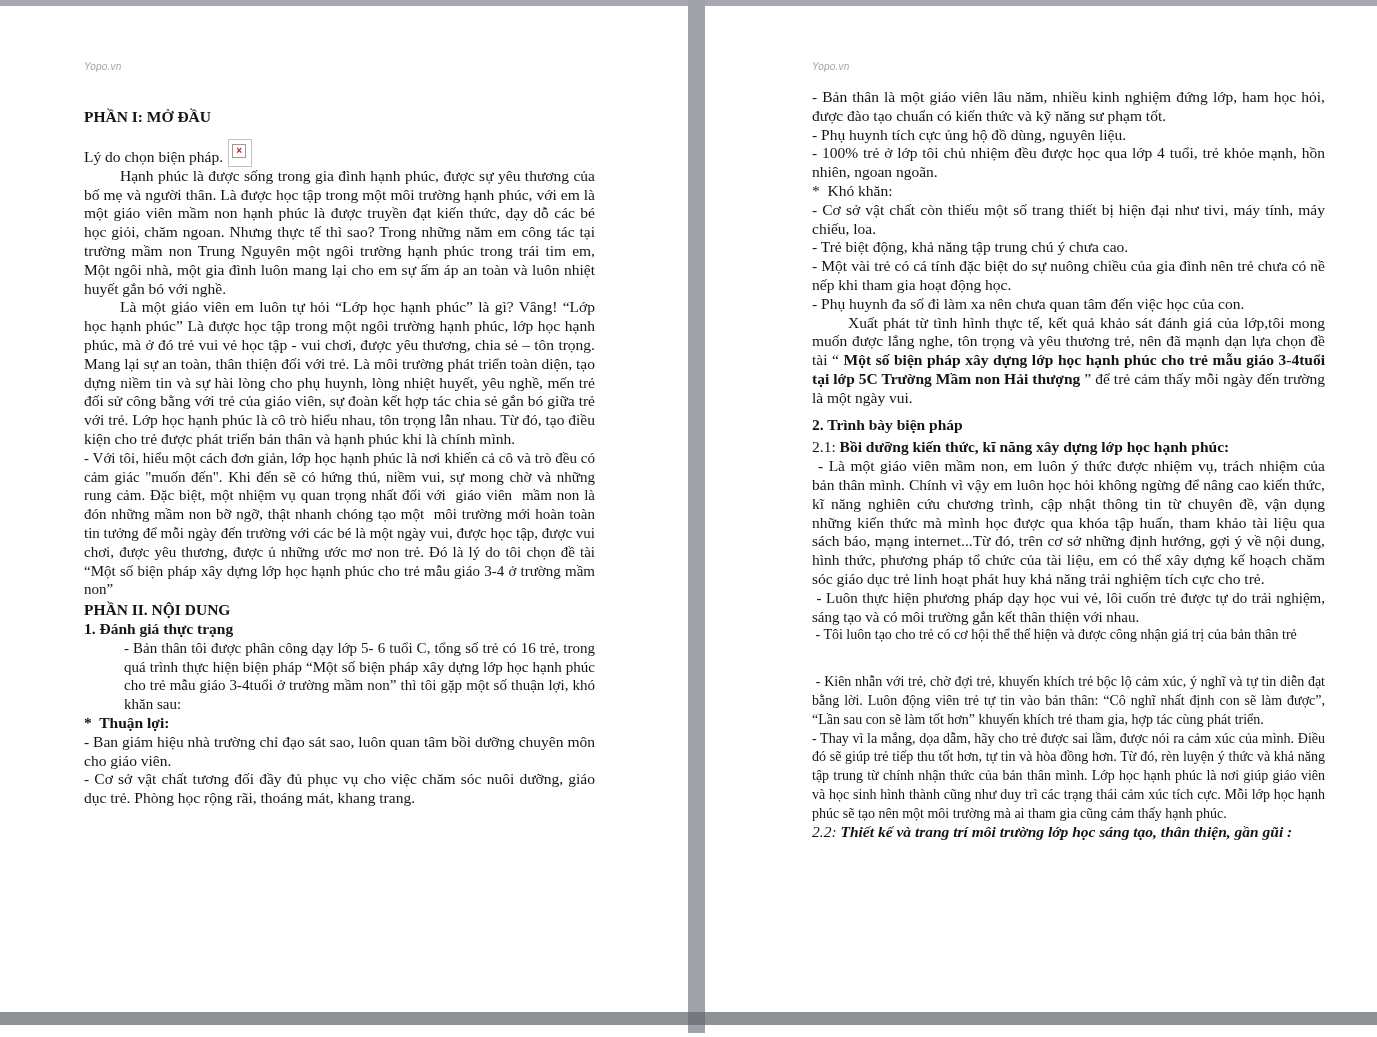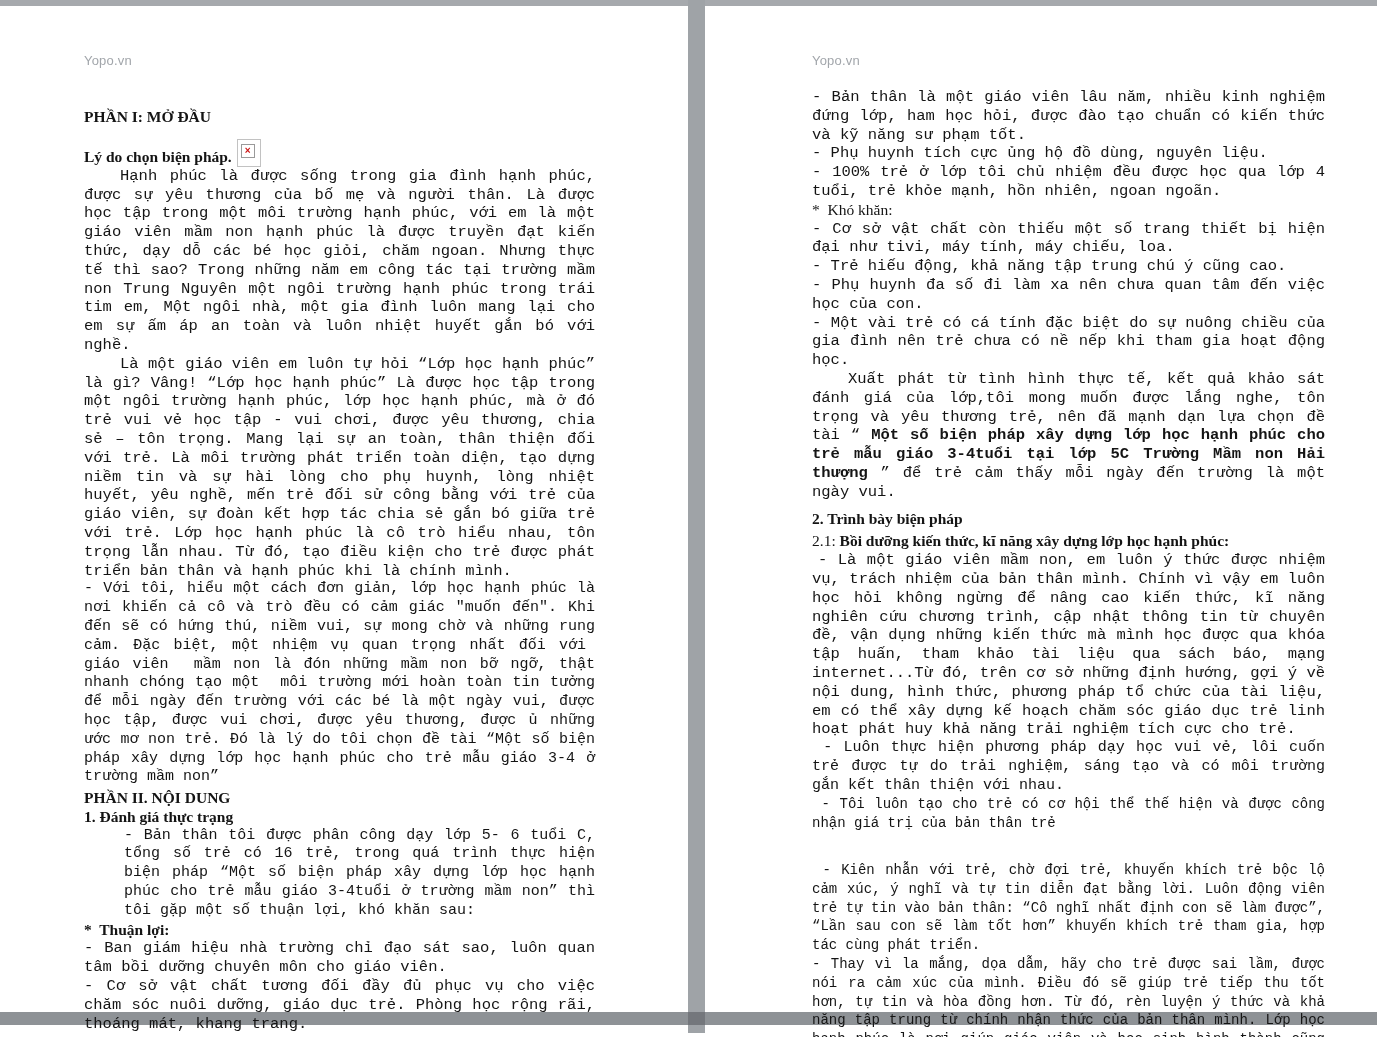--- a/index.html
+++ b/index.html
@@ -9,31 +9,31 @@
     font-family:"Liberation Serif","DejaVu Serif",serif;color:#141414;
   }
   .page{position:absolute;top:6px;height:1006px;background:#ffffff;}
   .page-left{left:0;width:688px;}
   .page-right{left:705px;width:672px;}
   .topbar{position:absolute;left:0;top:0;width:1377px;height:6px;background:#a6a9ad;}
   .vdivider{position:absolute;left:688px;top:0;width:17px;height:1033px;background:#9fa3a7;}
   .bottomband{position:absolute;left:0;top:1012px;width:1377px;height:13px;background:#8e9296;}
   .band-cross{position:absolute;left:688px;top:1012px;width:17px;height:13px;background:#74777c;}
   .watermark{
-    position:absolute;top:53px;
+    position:absolute;top:61px;
     font-family:"Liberation Sans","DejaVu Sans",sans-serif;
-    font-size:13px;color:#a2a6ab;letter-spacing:.2px;
+    font-size:10px;color:#a2a6ab;letter-spacing:.2px;font-style:italic;
   }
   .wm-left{left:84px;}
   .wm-right{left:812px;}
   .content{position:absolute;}
   .content-left{left:84px;top:108px;width:511px;}
   .content-right{left:812px;top:88px;width:513px;}
   .block{font-size:15.5px;line-height:18.8px;margin:0;}
-  .para{text-align:justify;font-family:Liberation Mono, monospace;}
+  .para{text-align:justify;}
   .heading{font-weight:bold;text-align:left;}
   .img-placeholder{
     display:inline-block;position:relative;width:22px;height:26px;
     border:1px solid #c2c2c2;background:#ffffff;vertical-align:-5px;margin-left:5px;
   }
   .img-x{
     position:absolute;left:3px;top:4px;width:12px;height:12px;
     border:1px solid #9a9a9a;color:#cc1414;
     font-family:"Liberation Sans","DejaVu Sans",sans-serif;
     font-size:10px;font-weight:bold;line-height:12px;text-align:center;
@@ -49,40 +49,40 @@
   <div class="topbar"></div>
   <div class="vdivider"></div>
   <div class="bottomband"></div>
   <div class="band-cross"></div>
 
   <div class="watermark wm-left">Yopo.vn</div>
   <div class="watermark wm-right">Yopo.vn</div>
 
   <div class="content content-left">
       <div class="block heading"><span style="font-weight: bold;">PHẦN I: MỞ ĐẦU</span></div>
-      <div class="block heading" style="margin-top: 12px;"><span style="font-weight: bold;">Lý do chọn biện pháp.</span><span class="img-placeholder"><span class="img-x">×</span></span></div>
+      <div class="block heading" style="margin-top: 12px;"><span style="font-weight: normal;">Lý do chọn biện pháp.</span><span class="img-placeholder"><span class="img-x">×</span></span></div>
       <div class="block para" style="text-indent: 36px;"><span>Hạnh phúc là được sống trong gia đình hạnh phúc, được sự yêu thương của bố mẹ và người thân. Là được học tập trong một môi trường hạnh phúc, với em là một giáo viên mầm non hạnh phúc là được truyền đạt kiến thức, dạy dỗ các bé học giỏi, chăm ngoan. Nhưng thực tế thì sao? Trong những năm em công tác tại trường mầm non Trung Nguyên một ngôi trường hạnh phúc trong trái tim em, Một ngôi nhà, một gia đình luôn mang lại cho em sự ấm áp an toàn và luôn nhiệt huyết gắn bó với nghề.</span></div>
       <div class="block para" style="text-indent: 36px;"><span>Là một giáo viên em luôn tự hỏi “Lớp học hạnh phúc” là gì? Vâng! “Lớp học hạnh phúc” Là được học tập trong một ngôi trường hạnh phúc, lớp học hạnh phúc, mà ở đó trẻ vui vẻ học tập - vui chơi, được yêu thương, chia sẻ – tôn trọng. Mang lại sự an toàn, thân thiện đối với trẻ. Là môi trường phát triển toàn diện, tạo dựng niềm tin và sự hài lòng cho phụ huynh, lòng nhiệt huyết, yêu nghề, mến trẻ đối sử công bằng với trẻ của giáo viên, sự đoàn kết hợp tác chia sẻ gắn bó giữa trẻ với trẻ. Lớp học hạnh phúc là cô trò hiểu nhau, tôn trọng lẫn nhau. Từ đó, tạo điều kiện cho trẻ được phát triển bản thân và hạnh phúc khi là chính mình.</span></div>
       <div class="block para" style="font-size: 15px;"><span>- Với tôi, hiểu một cách đơn giản, lớp học hạnh phúc là nơi khiến cả cô và trò đều có cảm giác "muốn đến". Khi đến sẽ có hứng thú, niềm vui, sự mong chờ và những rung cảm. Đặc biệt, một nhiệm vụ quan trọng nhất đối với&nbsp; giáo viên&nbsp; mầm non là đón những mầm non bỡ ngỡ, thật nhanh chóng tạo một&nbsp; môi trường mới hoàn toàn tin tưởng để mỗi ngày đến trường với các bé là một ngày vui, được học tập, được vui chơi, được yêu thương, được ủ những ước mơ non trẻ. Đó là lý do tôi chọn đề tài “Một số biện pháp xây dựng lớp học hạnh phúc cho trẻ mẫu giáo 3-4 ở trường mầm non”</span></div>
       <div class="block heading" style="margin-top: 2px;"><span style="font-weight: bold;">PHẦN II. NỘI DUNG</span></div>
       <div class="block heading"><span style="font-weight: bold;">1. Đánh giá thực trạng</span></div>
       <div class="block para" style="font-size: 15px; margin-left: 40px;"><span>- Bản thân tôi được phân công dạy lớp 5- 6 tuổi C, tổng số trẻ có 16 trẻ, trong quá trình thực hiện biện pháp “Một số biện pháp xây dựng lớp học hạnh phúc cho trẻ mẫu giáo 3-4tuổi ở trường mầm non” thì tôi gặp một số thuận lợi, khó khăn sau:</span></div>
       <div class="block heading"><span style="font-weight: bold;">*&nbsp; Thuận lợi:</span></div>
       <div class="block para"><span>- Ban giám hiệu nhà trường chỉ đạo sát sao, luôn quan tâm bồi dưỡng chuyên môn cho giáo viên.</span></div>
       <div class="block para"><span>- Cơ sở vật chất tương đối đầy đủ phục vụ cho việc chăm sóc nuôi dưỡng, giáo dục trẻ. Phòng học rộng rãi, thoáng mát, khang trang.</span></div>
     </div>
   <div class="content content-right">
       <div class="block para"><span>- Bản thân là một giáo viên lâu năm, nhiều kinh nghiệm đứng lớp, ham học hỏi, được đào tạo chuẩn có kiến thức và kỹ năng sư phạm tốt.</span></div>
       <div class="block para"><span>- Phụ huynh tích cực ủng hộ đồ dùng, nguyên liệu.</span></div>
       <div class="block para"><span>- 100% trẻ ở lớp tôi chủ nhiệm đều được học qua lớp 4 tuổi, trẻ khỏe mạnh, hồn nhiên, ngoan ngoãn.</span></div>
       <div class="block heading"><span style="font-weight: normal;">*&nbsp; Khó khăn:</span></div>
       <div class="block para"><span>- Cơ sở vật chất còn thiếu một số trang thiết bị hiện đại như tivi, máy tính, máy chiếu, loa.</span></div>
-      <div class="block para"><span>- Trẻ hiếu động, khả năng tập trung chú ý cũng cao.</span></div>
+      <div class="block para"><span>- Trẻ biệt động, khả năng tập trung chú ý chưa cao.</span></div>
+      <div class="block para"><span>- Một vài trẻ có cá tính đặc biệt do sự nuông chiều của gia đình nên trẻ chưa có nề nếp khi tham gia hoạt động học.</span></div>
       <div class="block para"><span>- Phụ huynh đa số đi làm xa nên chưa quan tâm đến việc học của con.</span></div>
-      <div class="block para"><span>- Một vài trẻ có cá tính đặc biệt do sự nuông chiều của gia đình nên trẻ chưa có nề nếp khi tham gia hoạt động học.</span></div>
       <div class="block para" style="text-indent: 36px;"><span>Xuất phát từ tình hình thực tế, kết quả khảo sát đánh giá của lớp,tôi mong muốn được lắng nghe, tôn trọng và yêu thương trẻ, nên đã mạnh dạn lựa chọn đề tài “ </span><span style="font-weight: bold;">Một số biện pháp xây dựng lớp học hạnh phúc cho trẻ mẫu giáo 3-4tuổi tại lớp 5C Trường Mầm non Hải thượng</span><span> ” để trẻ cảm thấy mỗi ngày đến trường là một ngày vui.</span></div>
       <div class="block heading" style="margin-top: 8px;"><span style="font-weight: bold;">2. Trình bày biện pháp</span></div>
       <div class="block heading" style="margin-top: 4px;"><span style="font-weight: normal;">2.1: </span><span style="font-weight: bold;">Bồi dưỡng kiến thức, kĩ năng xây dựng lớp học hạnh phúc:</span></div>
       <div class="block para" style="text-indent: 6px;"><span>- Là một giáo viên mầm non, em luôn ý thức được nhiệm vụ, trách nhiệm của bản thân mình. Chính vì vậy em luôn học hỏi không ngừng để nâng cao kiến thức, kĩ năng nghiên cứu chương trình, cập nhật thông tin từ chuyên đề, vận dụng những kiến thức mà mình học được qua khóa tập huấn, tham khảo tài liệu qua sách báo, mạng internet...Từ đó, trên cơ sở những định hướng, gợi ý về nội dung, hình thức, phương pháp tổ chức của tài liệu, em có thể xây dựng kế hoạch chăm sóc giáo dục trẻ linh hoạt phát huy khả năng trải nghiệm tích cực cho trẻ.</span></div>
       <div class="block para" style="font-size: 15px;"><span>&nbsp;- Luôn thực hiện phương pháp dạy học vui vẻ, lôi cuốn trẻ được tự do trải nghiệm, sáng tạo và có môi trường gắn kết thân thiện với nhau.</span></div>
       <div class="block para" style="font-size: 14px;"><span>&nbsp;- Tôi luôn tạo cho trẻ có cơ hội thể thế hiện và được công nhận giá trị của bản thân trẻ</span></div>
       <div class="block para" style="font-size: 14px; margin-top: 28px;"><span>&nbsp;- Kiên nhẫn với trẻ, chờ đợi trẻ, khuyến khích trẻ bộc lộ cảm xúc, ý nghĩ và tự tin diễn đạt bằng lời. Luôn động viên trẻ tự tin vào bản thân: “Cô nghĩ nhất định con sẽ làm được”, “Lần sau con sẽ làm tốt hơn” khuyến khích trẻ tham gia, hợp tác cùng phát triển.</span></div>
       <div class="block para" style="font-size: 14px;"><span>- Thay vì la mắng, dọa dẫm, hãy cho trẻ được sai lầm, được nói ra cảm xúc của mình. Điều đó sẽ giúp trẻ tiếp thu tốt hơn, tự tin và hòa đồng hơn. Từ đó, rèn luyện ý thức và khả năng tập trung từ chính nhận thức của bản thân mình. Lớp học hạnh phúc là nơi giúp giáo viên và học sinh hình thành cũng như duy trì các trạng thái cảm xúc tích cực. Mỗi lớp học hạnh phúc sẽ tạo nên một môi trường mà ai tham gia cũng cảm thấy hạnh phúc.</span></div>
       <div class="block heading" style="margin-top: 0; font-style: italic;"><span style="font-weight: normal;">2.2: </span><span style="font-weight: bold;">Thiết kế và trang trí môi trường lớp học sáng tạo, thân thiện, gần gũi :</span></div>
     </div>

